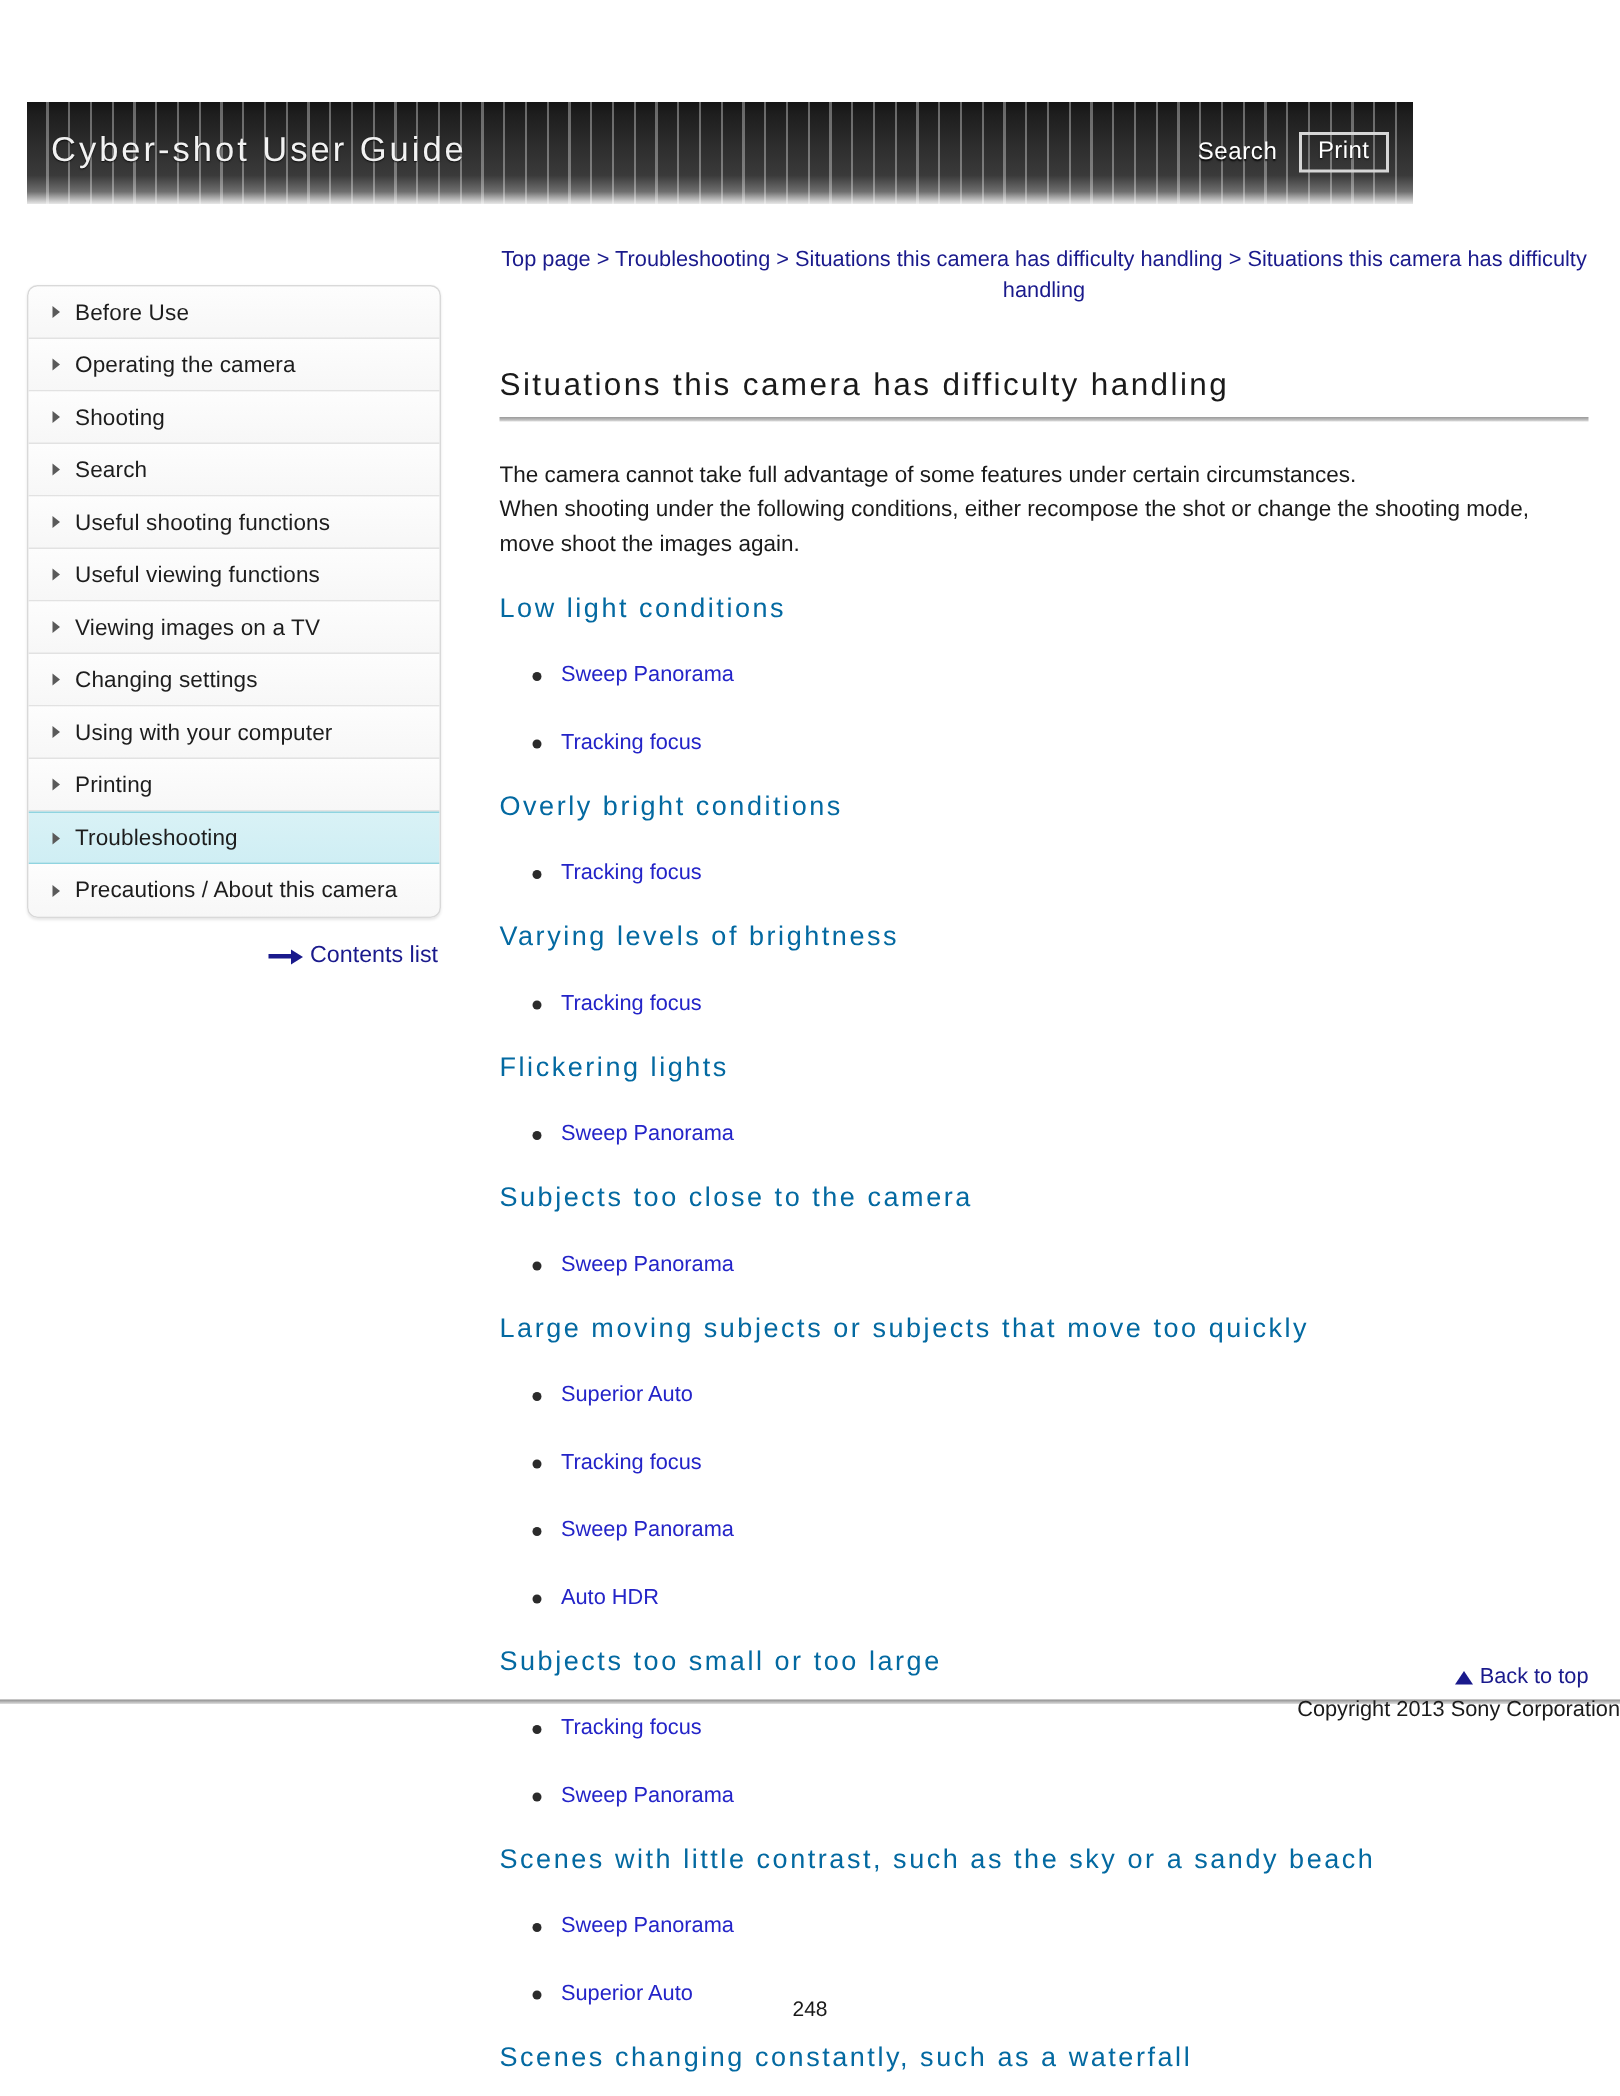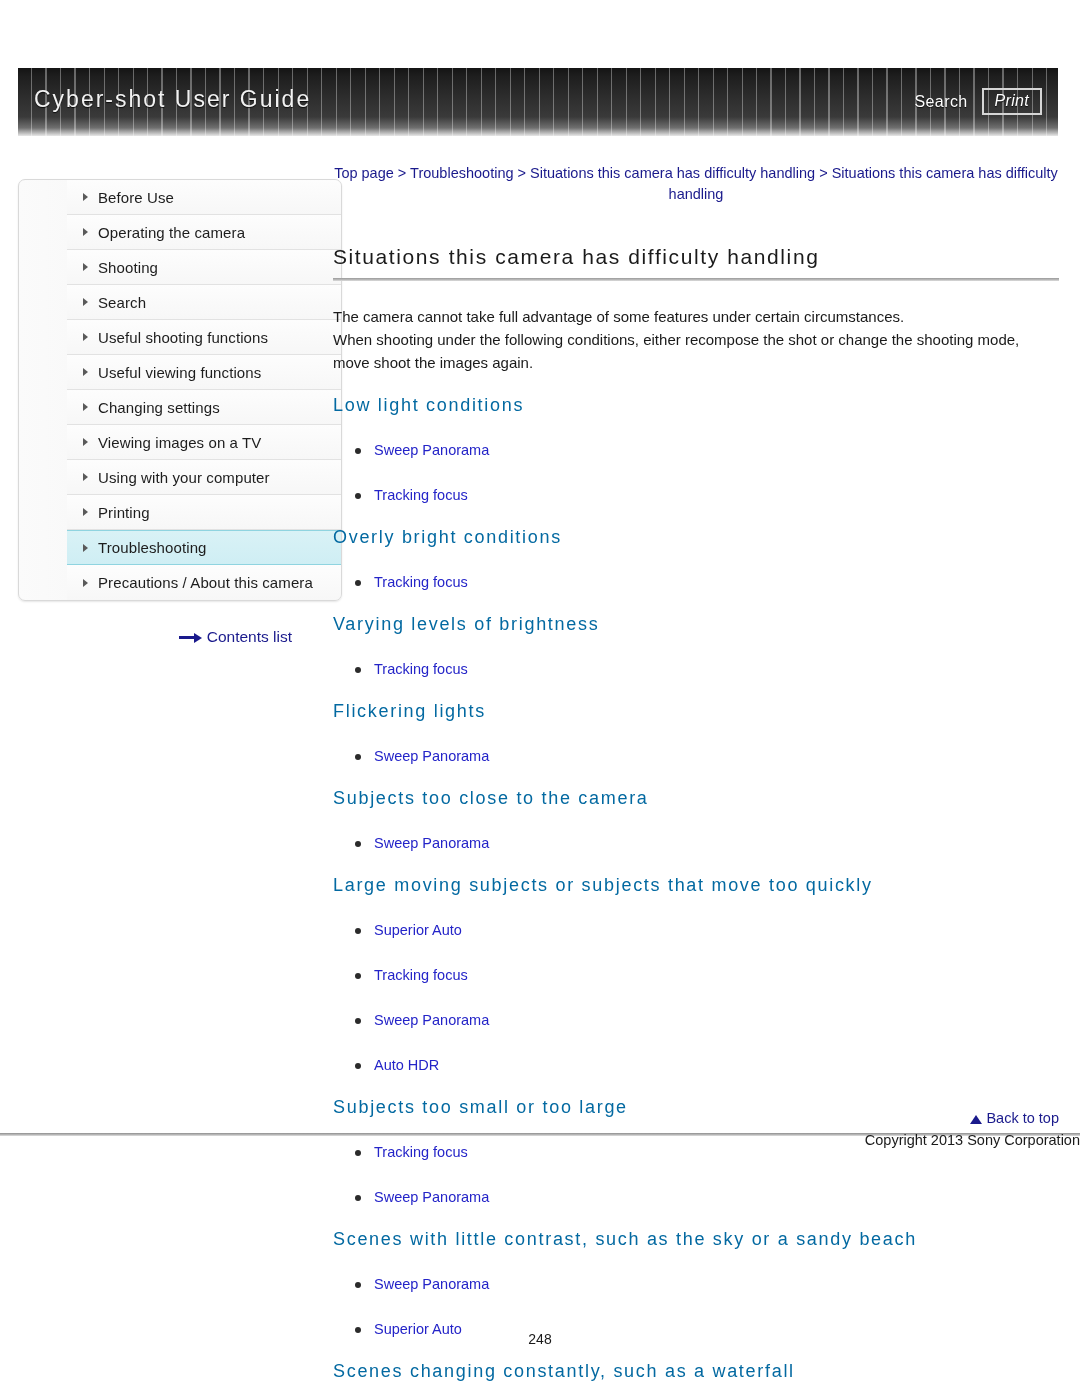--- a/index.html
+++ b/index.html
@@ -14,21 +14,21 @@
     font-family: "Liberation Sans", sans-serif;
     color: #1a1a1a;
     overflow: hidden;
   }
 
   
   .header-banner {
     position: absolute;
     left: 18px;
     top: 68px;
-    width: 1040px;
+    width: 924px;
     height: 68px;
     background:
       repeating-linear-gradient(to right,
         rgba(255,255,255,0.00) 0px,
         rgba(255,255,255,0.00) 13px,
         rgba(255,255,255,0.34) 13px,
         rgba(255,255,255,0.34) 14.5px),
       linear-gradient(to bottom,
         #141414 0%,
         #1e1e1e 12%,
@@ -65,49 +65,47 @@
   }
   .print-button {
     color: #ffffff;
     font-size: 16px;
     border: 2px solid #d6d6d6;
     padding: 3px 11px 4px 11px;
     line-height: 1;
     letter-spacing: 0.3px;
     background: transparent;
     text-shadow: 0 1px 1px rgba(0,0,0,0.8);
-    font-style: italic;
   }
 
   
   .breadcrumb {
     position: absolute;
     left: 333px;
     top: 163px;
     width: 726px;
     text-align: center;
     font-size: 14.5px;
     color: #1a1a8c;
     line-height: 21px;
   }
   .breadcrumb .crumb { color: #1a1a8c; }
   .breadcrumb .sep { color: #1a1a8c; }
 
   
   .sidebar {
     position: absolute;
     left: 18px;
-    top: 179px;
+    top: 190px;
     width: 274px;
     border: 1px solid #d9d9d9;
     border-radius: 7px;
     background: linear-gradient(to right, #fbfbfb 0%, #f4f4f4 55%, #ededed 100%);
     box-shadow: 0 1px 2px rgba(0,0,0,0.10);
     overflow: hidden;
-    padding-left: 48px;
   }
   .side-item {
     position: relative;
     height: 35px;
     display: flex;
     align-items: center;
     padding-left: 16px;
     border-bottom: 1px solid #e2e2e2;
     box-sizing: border-box;
     background: linear-gradient(to bottom, #fdfdfd 0%, #f7f7f7 100%);
@@ -318,25 +316,25 @@
     <div class="side-item">
       <span class="tri"></span>
       <span class="side-label">Useful shooting functions</span>
     </div>
     <div class="side-item">
       <span class="tri"></span>
       <span class="side-label">Useful viewing functions</span>
     </div>
     <div class="side-item">
       <span class="tri"></span>
+      <span class="side-label">Viewing images on a TV</span>
+    </div>
+    <div class="side-item">
+      <span class="tri"></span>
       <span class="side-label">Changing settings</span>
-    </div>
-    <div class="side-item">
-      <span class="tri"></span>
-      <span class="side-label">Viewing images on a TV</span>
     </div>
     <div class="side-item">
       <span class="tri"></span>
       <span class="side-label">Using with your computer</span>
     </div>
     <div class="side-item">
       <span class="tri"></span>
       <span class="side-label">Printing</span>
     </div>
     <div class="side-item active">

